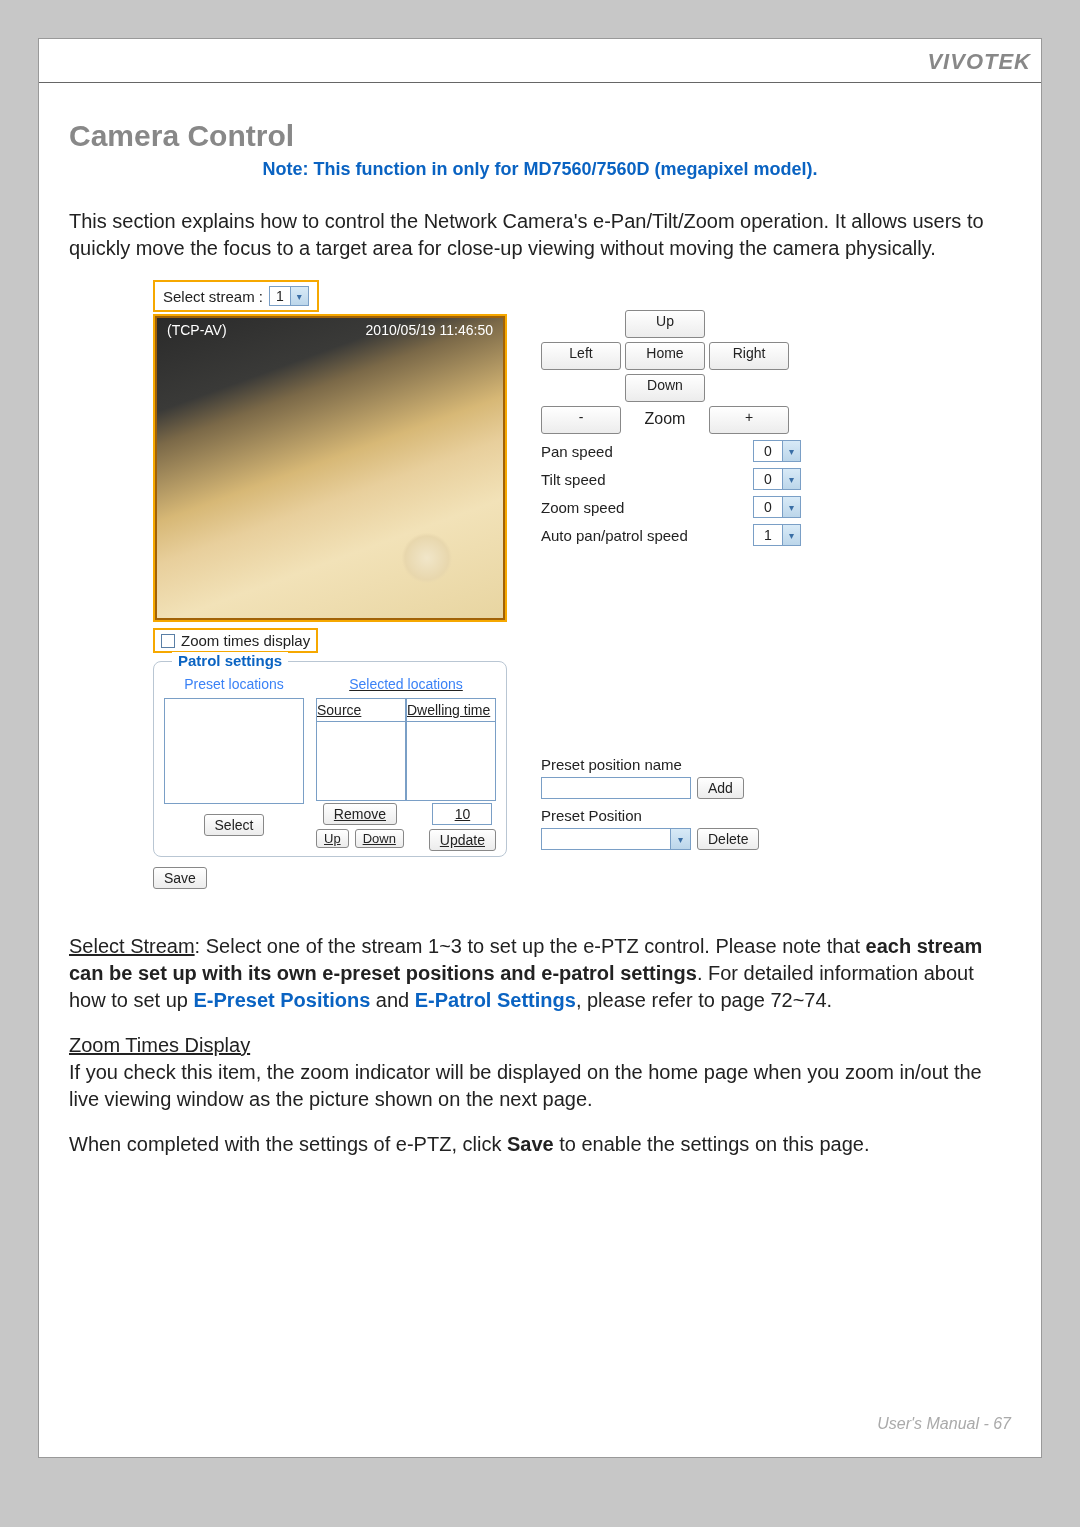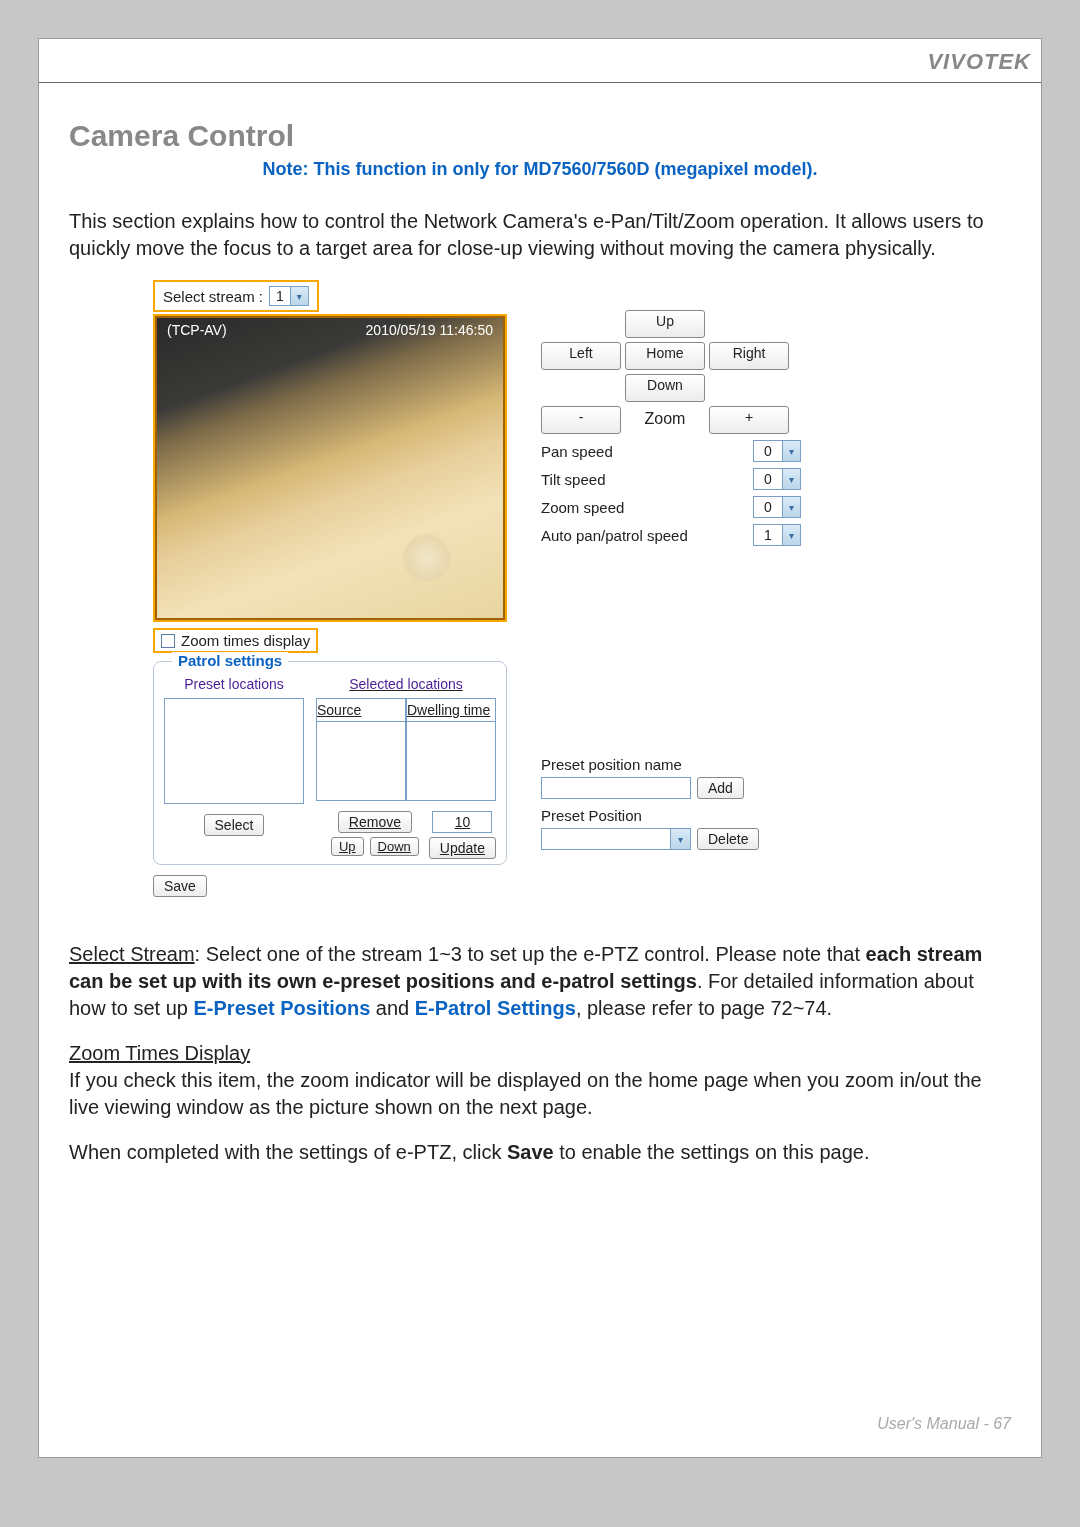--- a/index.html
+++ b/index.html
@@ -141,21 +141,21 @@
   }
   .two-col {
     display: flex;
     gap: 12px;
   }
   .pl-col { width: 140px; }
   .sl-col { flex: 1; text-decoration: underline; }
   .col-title {
     text-align: center;
     font-size: 14px;
-    color: #4c1d95;
+    color: #3b82f6;
     margin-bottom: 6px;
   }
   .listbox {
     border: 1px solid #7a9fc6;
     height: 106px;
     background: #fff;
   }
   .sl-head {
     display: flex;
   }
@@ -317,21 +317,21 @@
             <div class="sl-col">
               <div class="col-title">Selected locations</div>
               <div class="sl-head">
                 <div class="cell">Source</div>
                 <div class="cell">Dwelling time</div>
               </div>
               <div class="sl-body">
                 <div class="col"></div>
                 <div class="col"></div>
               </div>
-              <div class="bottom-left-actions" style="margin-top:10px; justify-content:flex-end;">
+              <div class="bottom-left-actions" style="margin-top:2px; justify-content:space-between;">
                 <div>
                   <div class="btnrow" style="margin-top:0;">
                     <div class="btn">Remove</div>
                   </div>
                   <div class="btnrow" style="margin-top:4px;">
                     <div class="btn sm">Up</div>
                     <div class="btn sm">Down</div>
                   </div>
                 </div>
                 <div>

